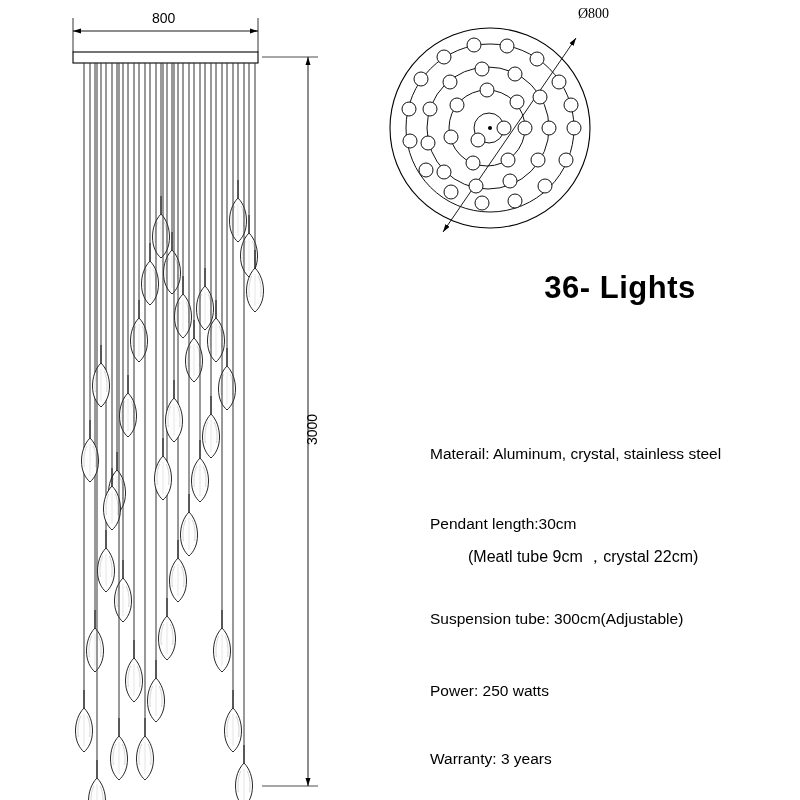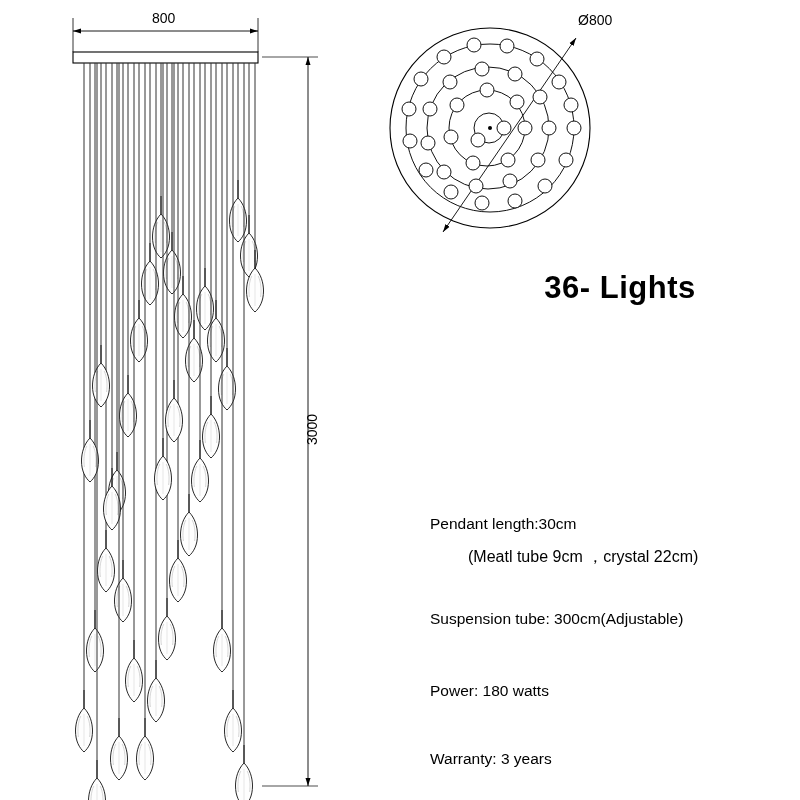--- a/index.html
+++ b/index.html
@@ -251,25 +251,26 @@
           <circle cx="478" cy="140" r="7"></circle>
       </g>
       <circle cx="490" cy="128" r="2" fill="#000"></circle>
     </g>
   </svg>
 
   <div class="dim-label" style="left:152px; top:10px;">800</div>
 
   <div class="dim-vert" style="left:304px; top:445px;">3000</div>
 
-  <div class="dim-label" style="left:578px; top:12px;">Ø800</div>
+  <div class="dim-label" style="left:578px; top:6px;font-family:Liberation Serif, serif;">Ø800</div>
 
   <div class="spec-panel">
     <div class="lights-title">36- Lights</div>
 
+    <div class="spec-line" style="top:195px;">Materail: Aluminum, crystal, stainless steel</div>
     <div class="spec-line" style="top:265px;">Pendant length:30cm</div>
     <div class="spec-indent" style="top:297px;">(Meatl tube 9cm ，crystal 22cm)</div>
     <div class="spec-line" style="top:360px;">Suspension tube: 300cm(Adjustable)</div>
-    <div class="spec-line" style="top:432px;">Power: 180 watts</div>
+    <div class="spec-line" style="top:432px;">Power: 250 watts</div>
     <div class="spec-line" style="top:500px;">Warranty: 3 years</div>
   </div>
 
 </div>
 
 </body></html>

